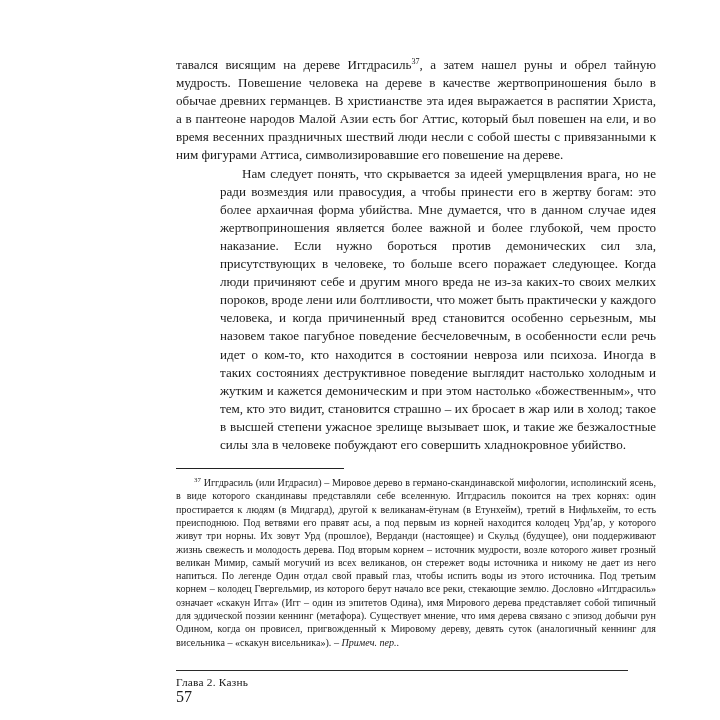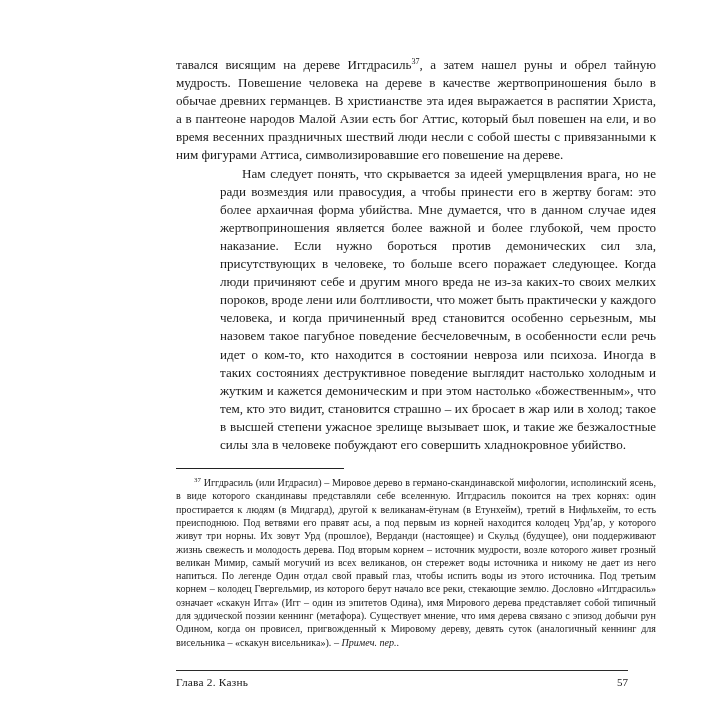--- a/index.html
+++ b/index.html
@@ -79,26 +79,27 @@
     width: 100%;
     height: 1px;
     background: #2a2a2a;
   }
   .footer-row {
     display: flex;
     justify-content: space-between;
     align-items: baseline;
     margin-top: 5px;
     font-size: 11.4px;
+    flex-direction: column;
   }
   .footer-chapter {
     letter-spacing: 0.2px;
   }
   .footer-page {
-    font-size: 11px;
+    font-size: 16px;
   }
 </style>
 </head>
 <body>
 
 <div class="page">
 
   <div class="body-text">
     <p><span id="p0">тавался висящим на дереве Иггдрасиль<sup>37</sup>, а затем нашел руны и обрел тайную мудрость. Повешение человека на дереве в качестве жертвоприношения было в обычае древних германцев. В христианстве эта идея выражается в распятии Христа, а в пантеоне народов Малой Азии есть бог Аттис, который был повешен на ели, и во время весенних праздничных шествий люди несли с собой шесты с привязанными к ним фигурами Аттиса, символизировавшие его повешение на дереве.</span></p>
     <p class="indent"><span id="p1">Нам следует понять, что скрывается за идеей умерщвления врага, но не ради возмездия или правосудия, а чтобы принести его в жертву богам: это более архаичная форма убийства. Мне думается, что в данном случае идея жертвоприношения является более важной и более глубокой, чем просто наказание. Если нужно бороться против демонических сил зла, присутствующих в человеке, то больше всего поражает следующее. Когда люди причиняют себе и другим много вреда не из-за каких-то своих мелких пороков, вроде лени или болтливости, что может быть практически у каждого человека, и когда причиненный вред становится особенно серьезным, мы назовем такое пагубное поведение бесчеловечным, в особенности если речь идет о ком-то, кто находится в состоянии невроза или психоза. Иногда в таких состояниях деструктивное поведение выглядит настолько холодным и жутким и кажется демоническим и при этом настолько «божественным», что тем, кто это видит, становится страшно – их бросает в жар или в холод; такое в высшей степени ужасное зрелище вызывает шок, и такие же безжалостные силы зла в человеке побуждают его совершить хладнокровное убийство.</span></p>

